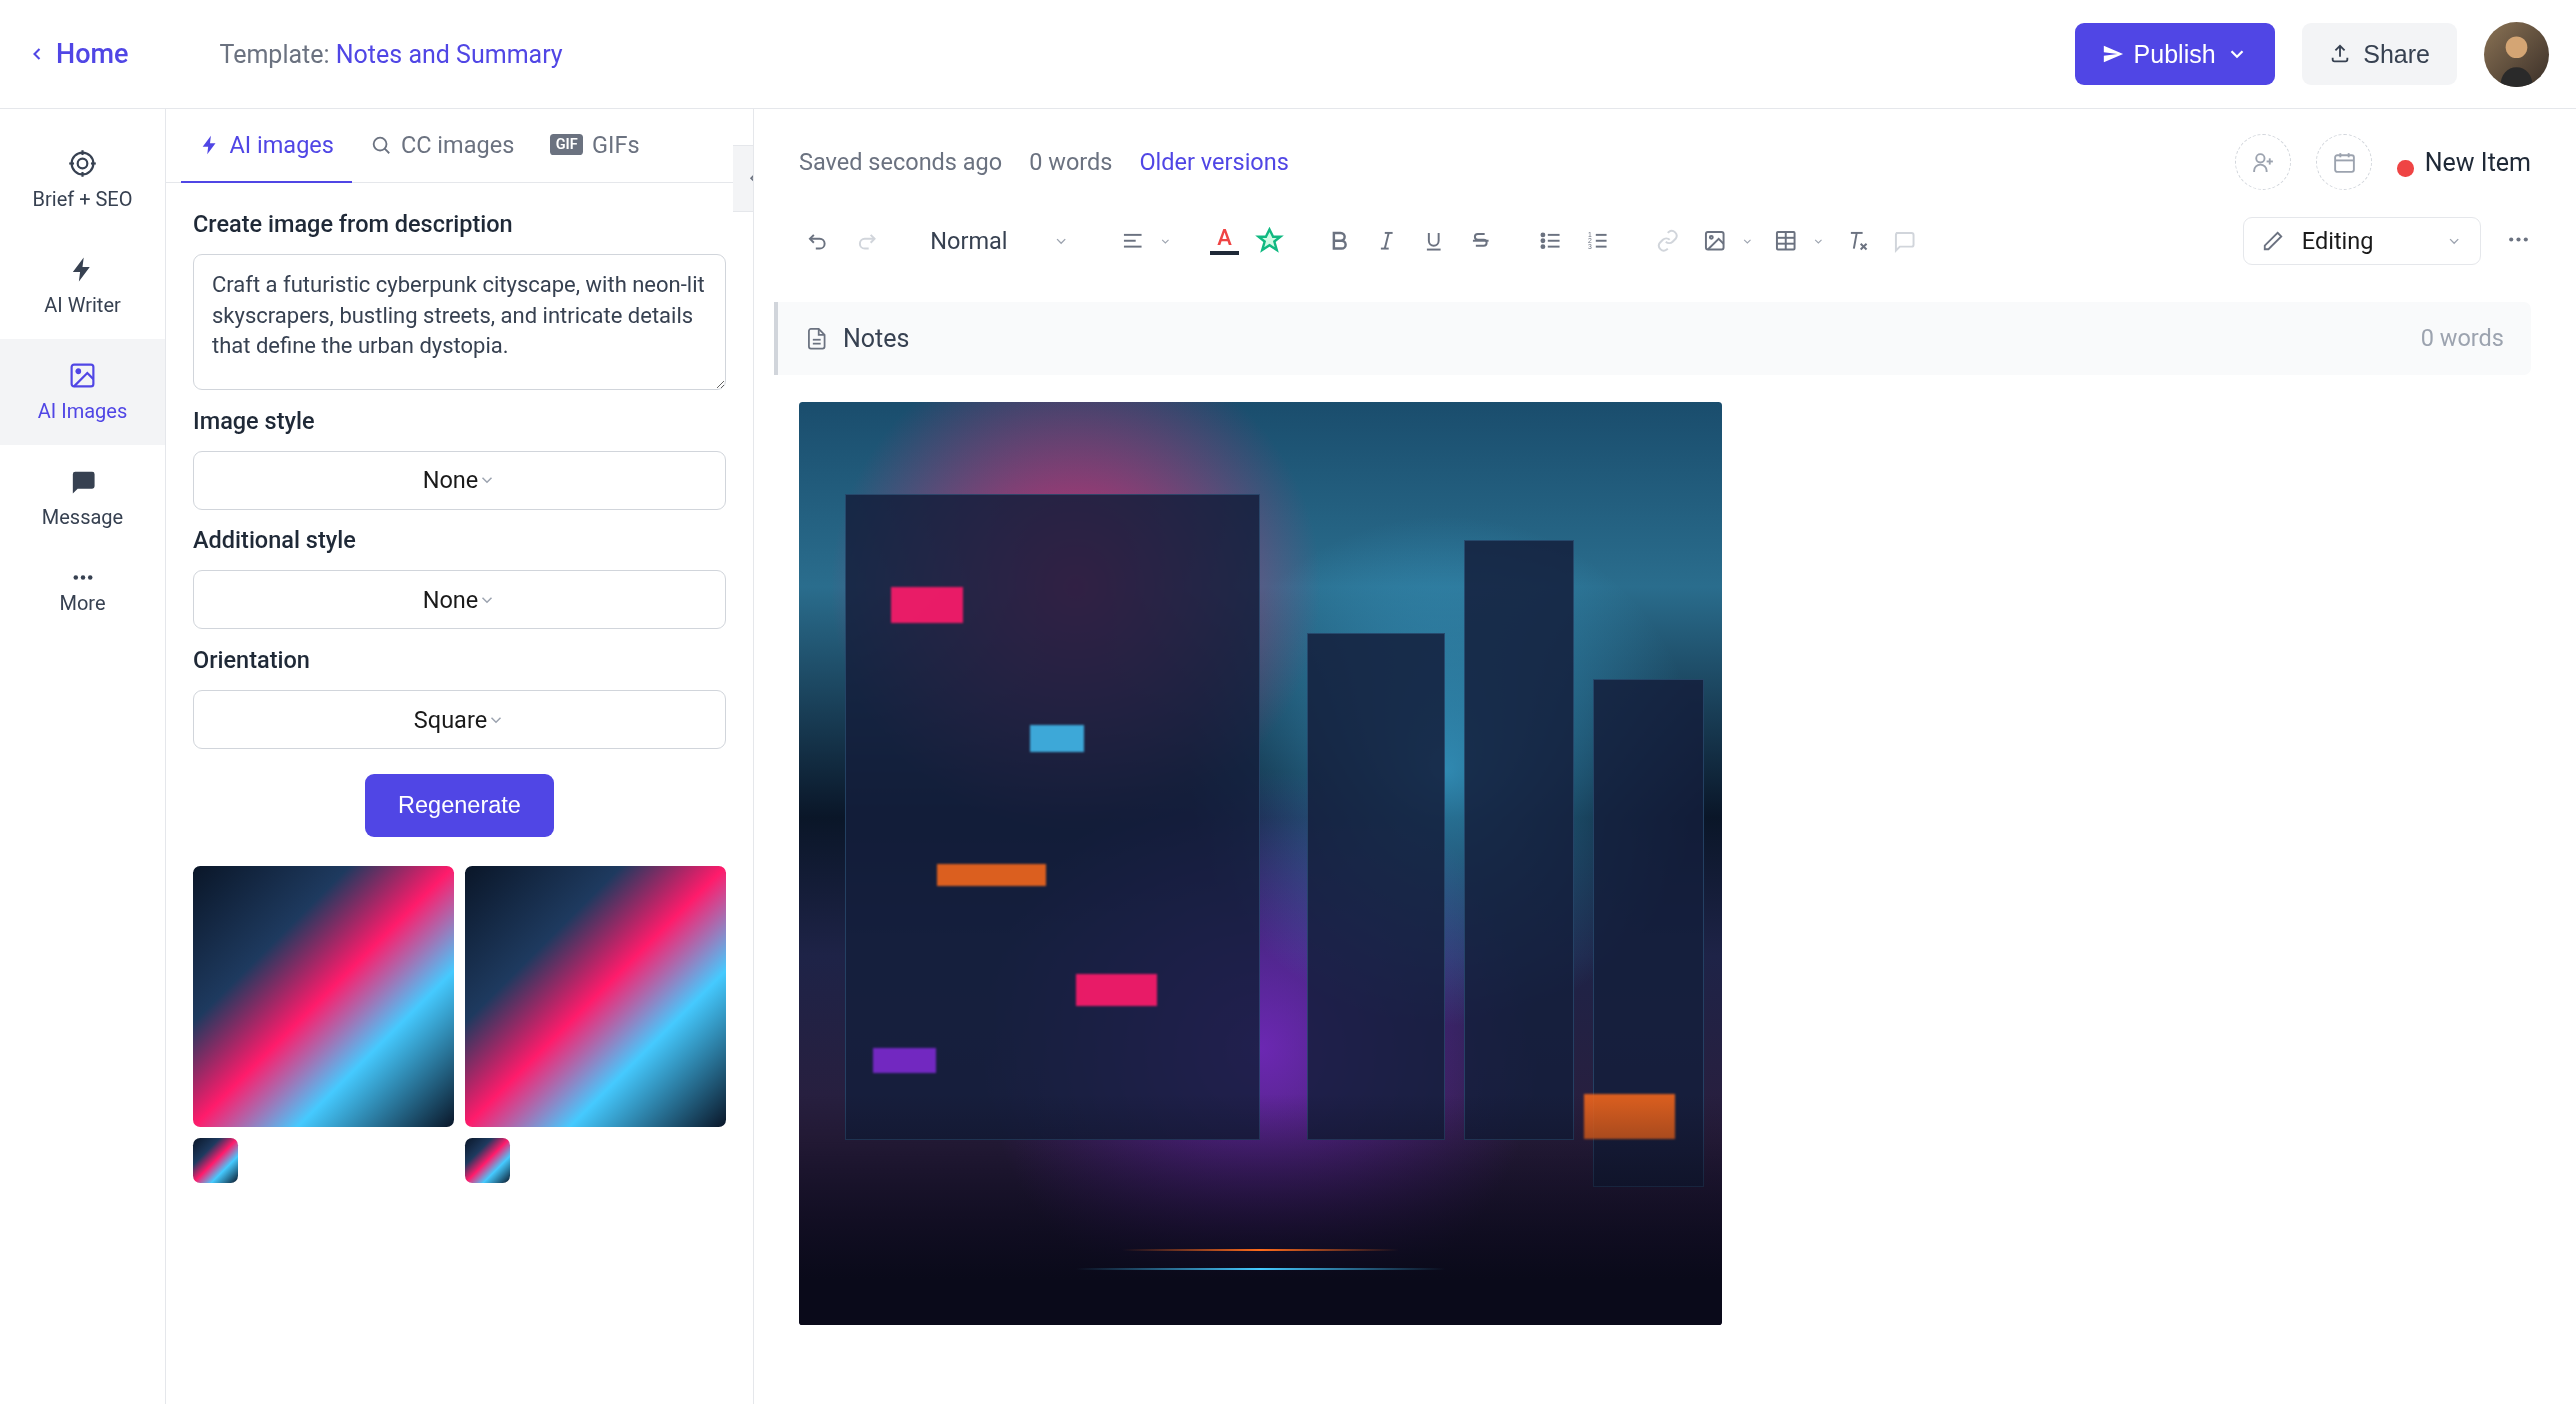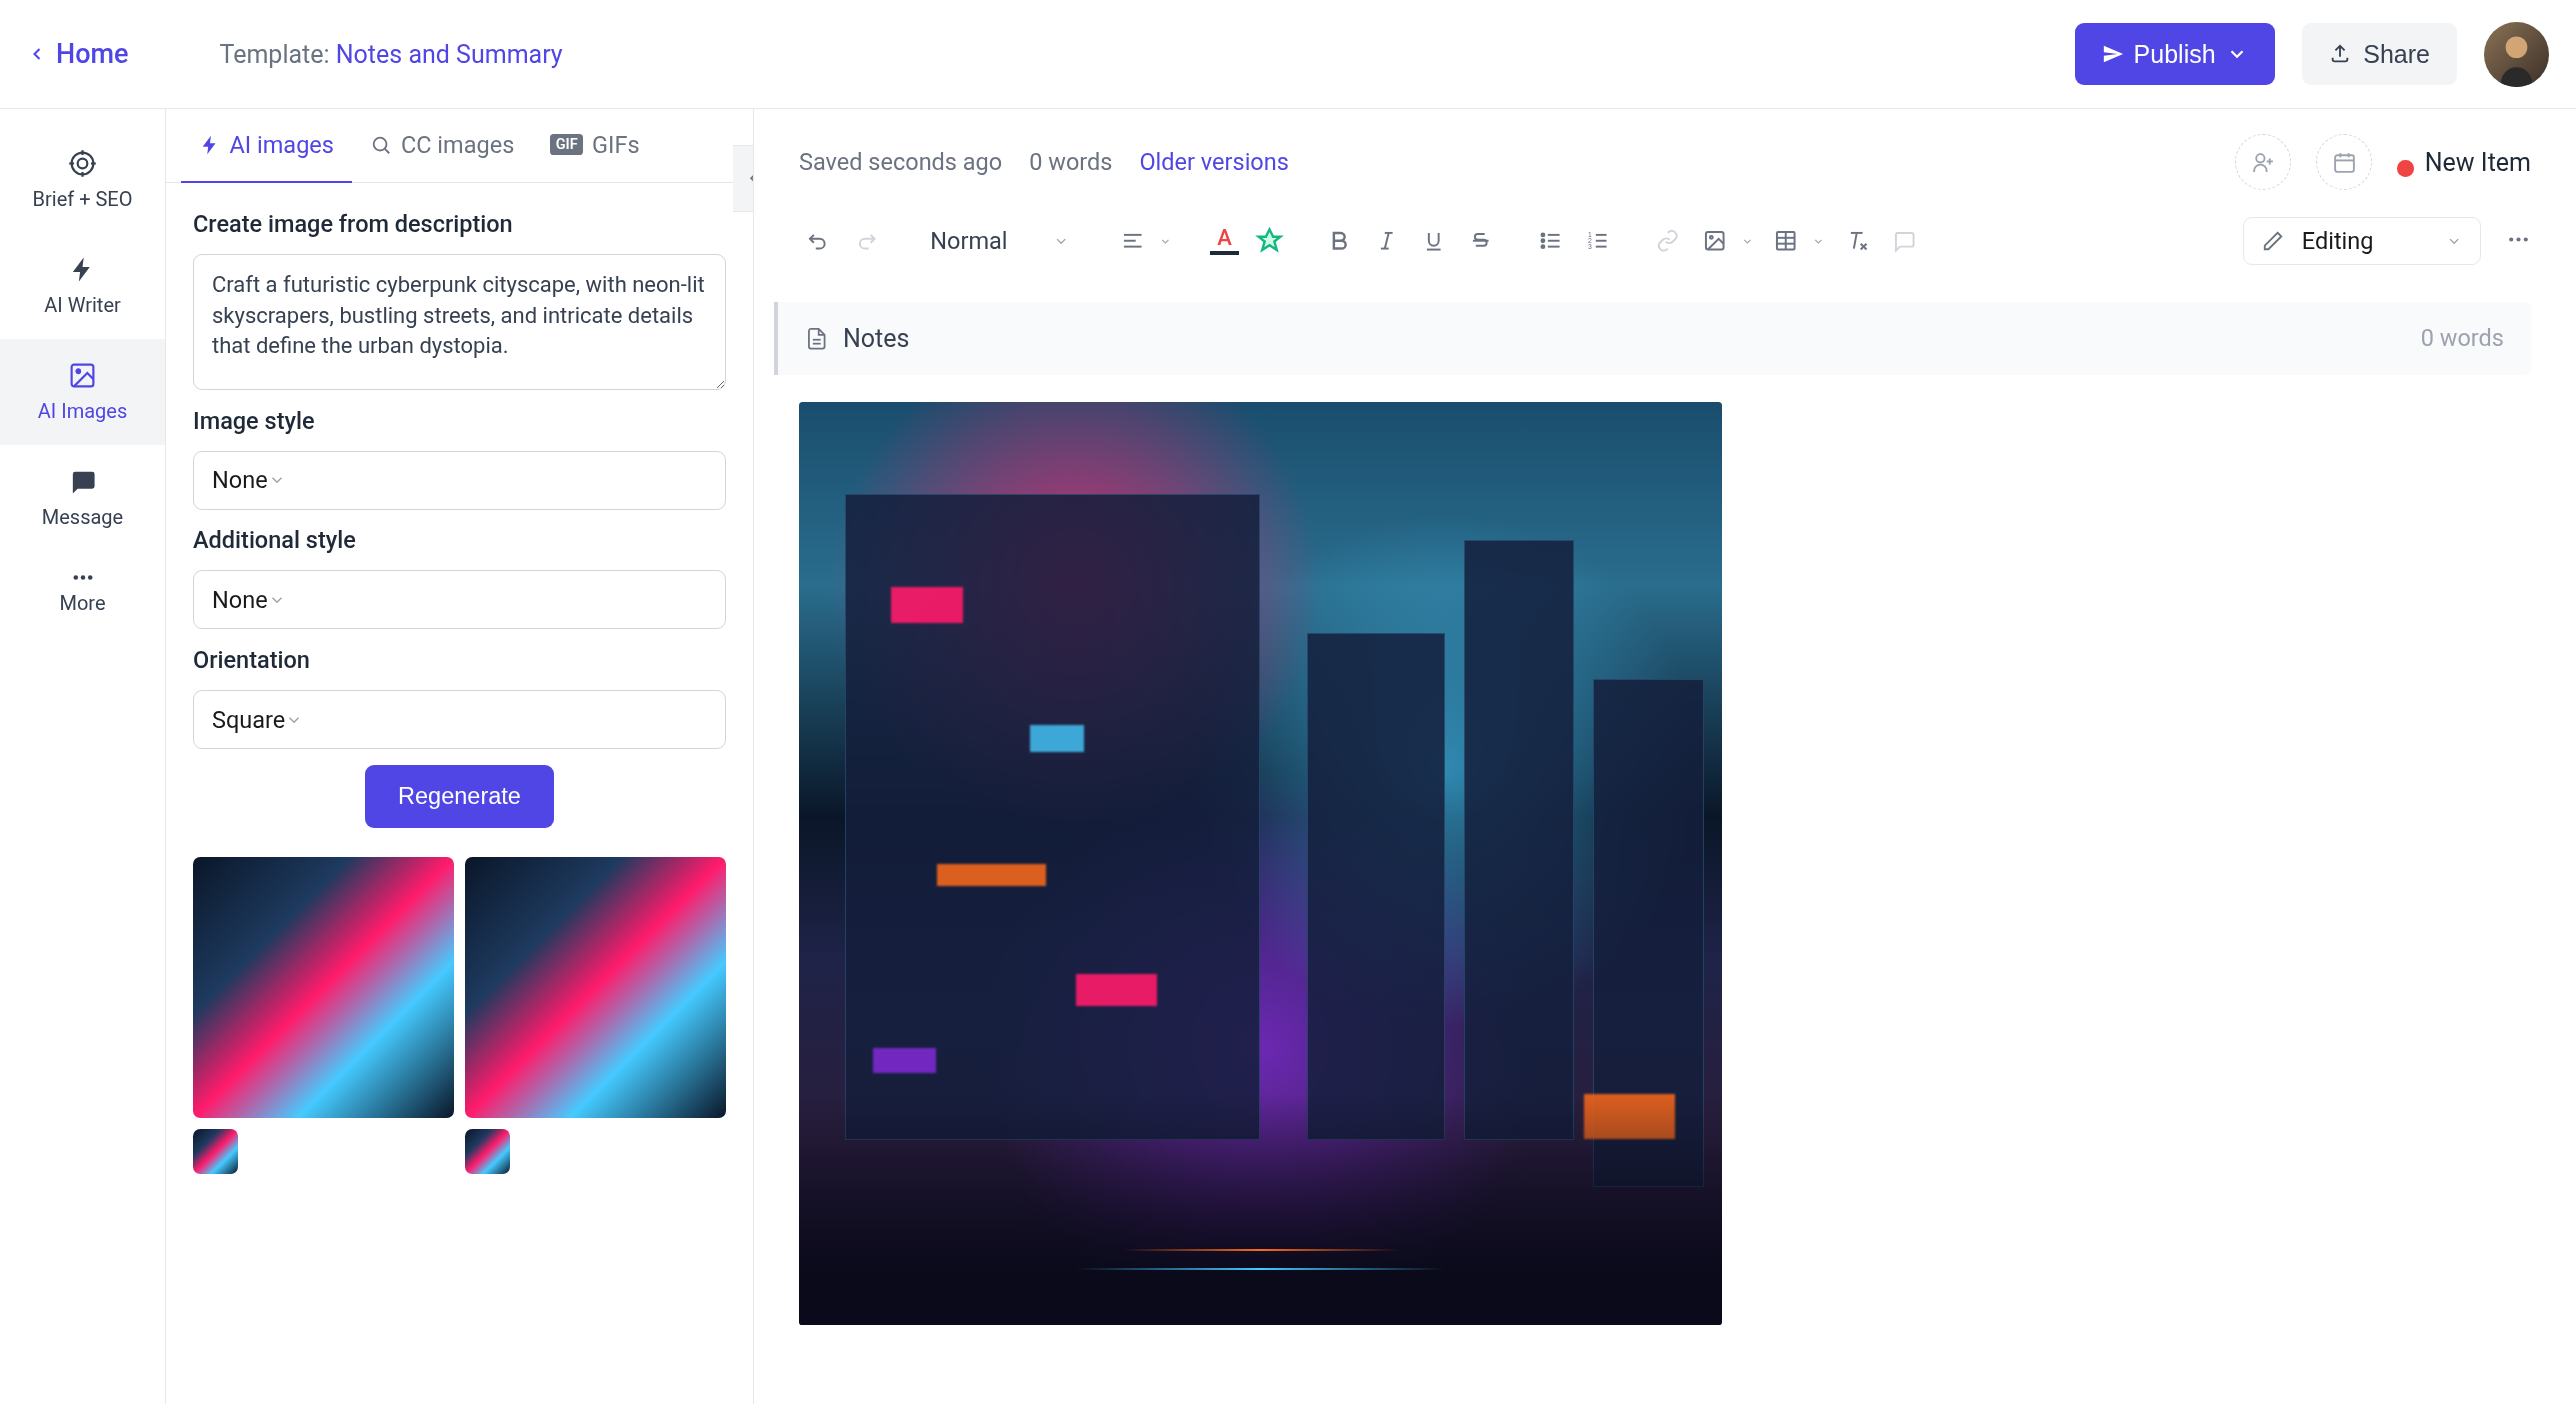--- a/index.html
+++ b/index.html
@@ -190,34 +190,35 @@
     }
     .select {
       width: 100%;
       border: 0.9px solid #d1d5db;
       border-radius: 9px;
       padding: 14.5px 18px;
       font-size: 23.5px;
       background: #fff;
       display: flex;
       align-items: center;
-      justify-content: flex-start;
+      justify-content: center;
       cursor: pointer;
     }
     .select svg { width: 18px; height: 18px; color: #9ca3af; }
     .regenerate-btn {
       align-self: center;
       background: #5046e5;
       color: #fff;
       border: none;
       border-radius: 9px;
       padding: 18px 33px;
       font-size: 23.5px;
       font-weight: 500;
       cursor: pointer;
+      margin-top: 9px;
     }
     .thumb-grid {
       display: grid;
       grid-template-columns: 1fr 1fr;
       gap: 11px;
       margin-top: 12.7px;
     }
     .thumb {
       aspect-ratio: 1;
       border-radius: 7.2px;

